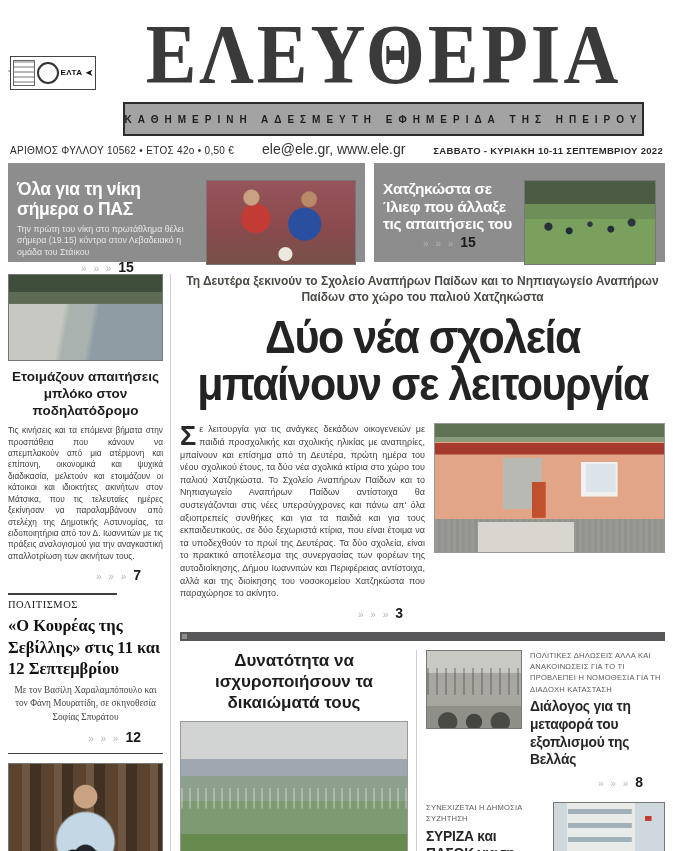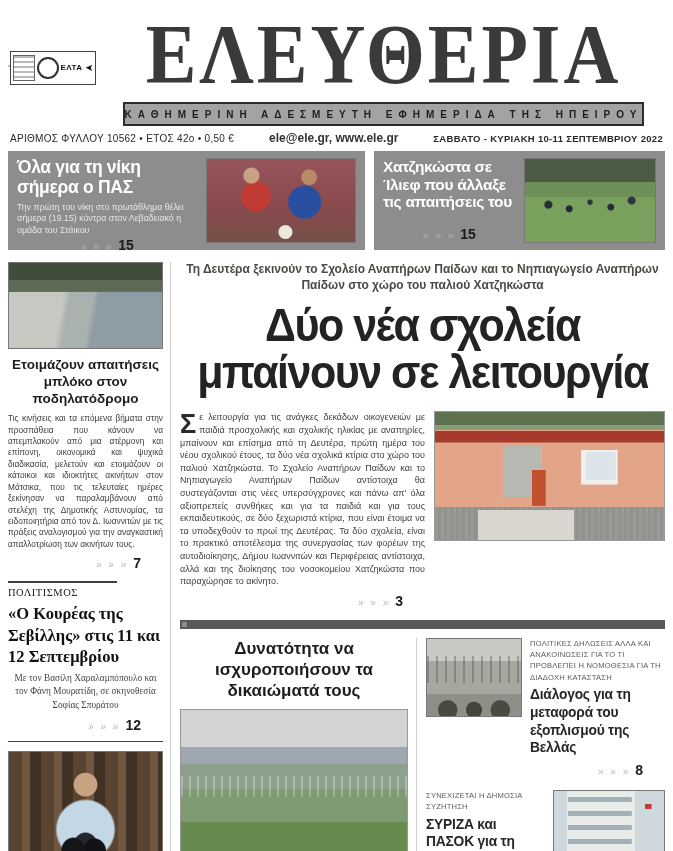--- a/index.html
+++ b/index.html
@@ -18,31 +18,31 @@
   .stamp .ring{width:22px;height:22px;border:2px solid #333;border-radius:50%;flex:0 0 22px}
   .stamp .elta{font-size:8px;font-weight:bold;color:#111;letter-spacing:.5px}
   .stamp .bird{font-size:10px;line-height:1;color:#111;transform:scaleX(-1)}
   .mast-right{flex:1;display:flex;flex-direction:column;align-items:center}
   .nameplate{
     font-family:"Liberation Serif", serif;font-weight:bold;color:#3a3a3a;
     font-size:76px;line-height:.98;text-align:center;letter-spacing:3px;
     transform:scaleY(1.12);transform-origin:top center;margin-top:6px;
   }
   .tagline-bar{
-    margin-top:16px;height:24px;border:2px solid #2c2c2c;background:#a3a3a3;
+    margin-top:16px;height:34px;border:2px solid #2c2c2c;background:#a3a3a3;
     display:flex;align-items:center;justify-content:center;
     font-size:10px;font-weight:bold;letter-spacing:6px;color:#1e1e1e;white-space:nowrap;
   }
   .info-line{display:flex;justify-content:space-between;align-items:baseline;margin-top:5px;padding:0 2px}
   .info-line .lft{font-size:10px;font-weight:normal;color:#2a2a2a;letter-spacing:.3px}
-  .info-line .ctr{font-size:12px;font-weight:bold;color:#333}
+  .info-line .ctr{font-size:14px;font-weight:normal;color:#333}
   .info-line .rgt{font-size:9.5px;font-weight:bold;color:#2a2a2a;letter-spacing:.3px}
   
   .promo-row{display:flex;gap:9px;margin-top:6px}
-  .promo{background:#8d8d8d;height:99px;padding:7px 9px;display:flex;gap:8px;align-items:stretch}
+  .promo{background:#8d8d8d;height:99px;padding:17px 9px;display:flex;gap:8px;align-items:stretch}
   .promo-1{width:357px;flex:0 0 357px}
   .promo-2{flex:1}
   .promo .txt{flex:1;display:flex;flex-direction:column}
   .promo-h{color:#fff;font-weight:bold;font-size:17.5px;line-height:1.12;letter-spacing:-.3px}
   .promo-2 .promo-h{font-size:15.5px}
   .promo-dek{color:#e6e6e6;font-size:8.8px;line-height:1.3;margin-top:4px}
   .promo .pgm{margin-top:auto;text-align:center}
   .ph{border:1px solid #777;flex:0 0 auto}
   .ph-football{width:150px;height:85px;background:
     radial-gradient(circle at 53% 88%, #ece8de 0 6%, transparent 7%),

